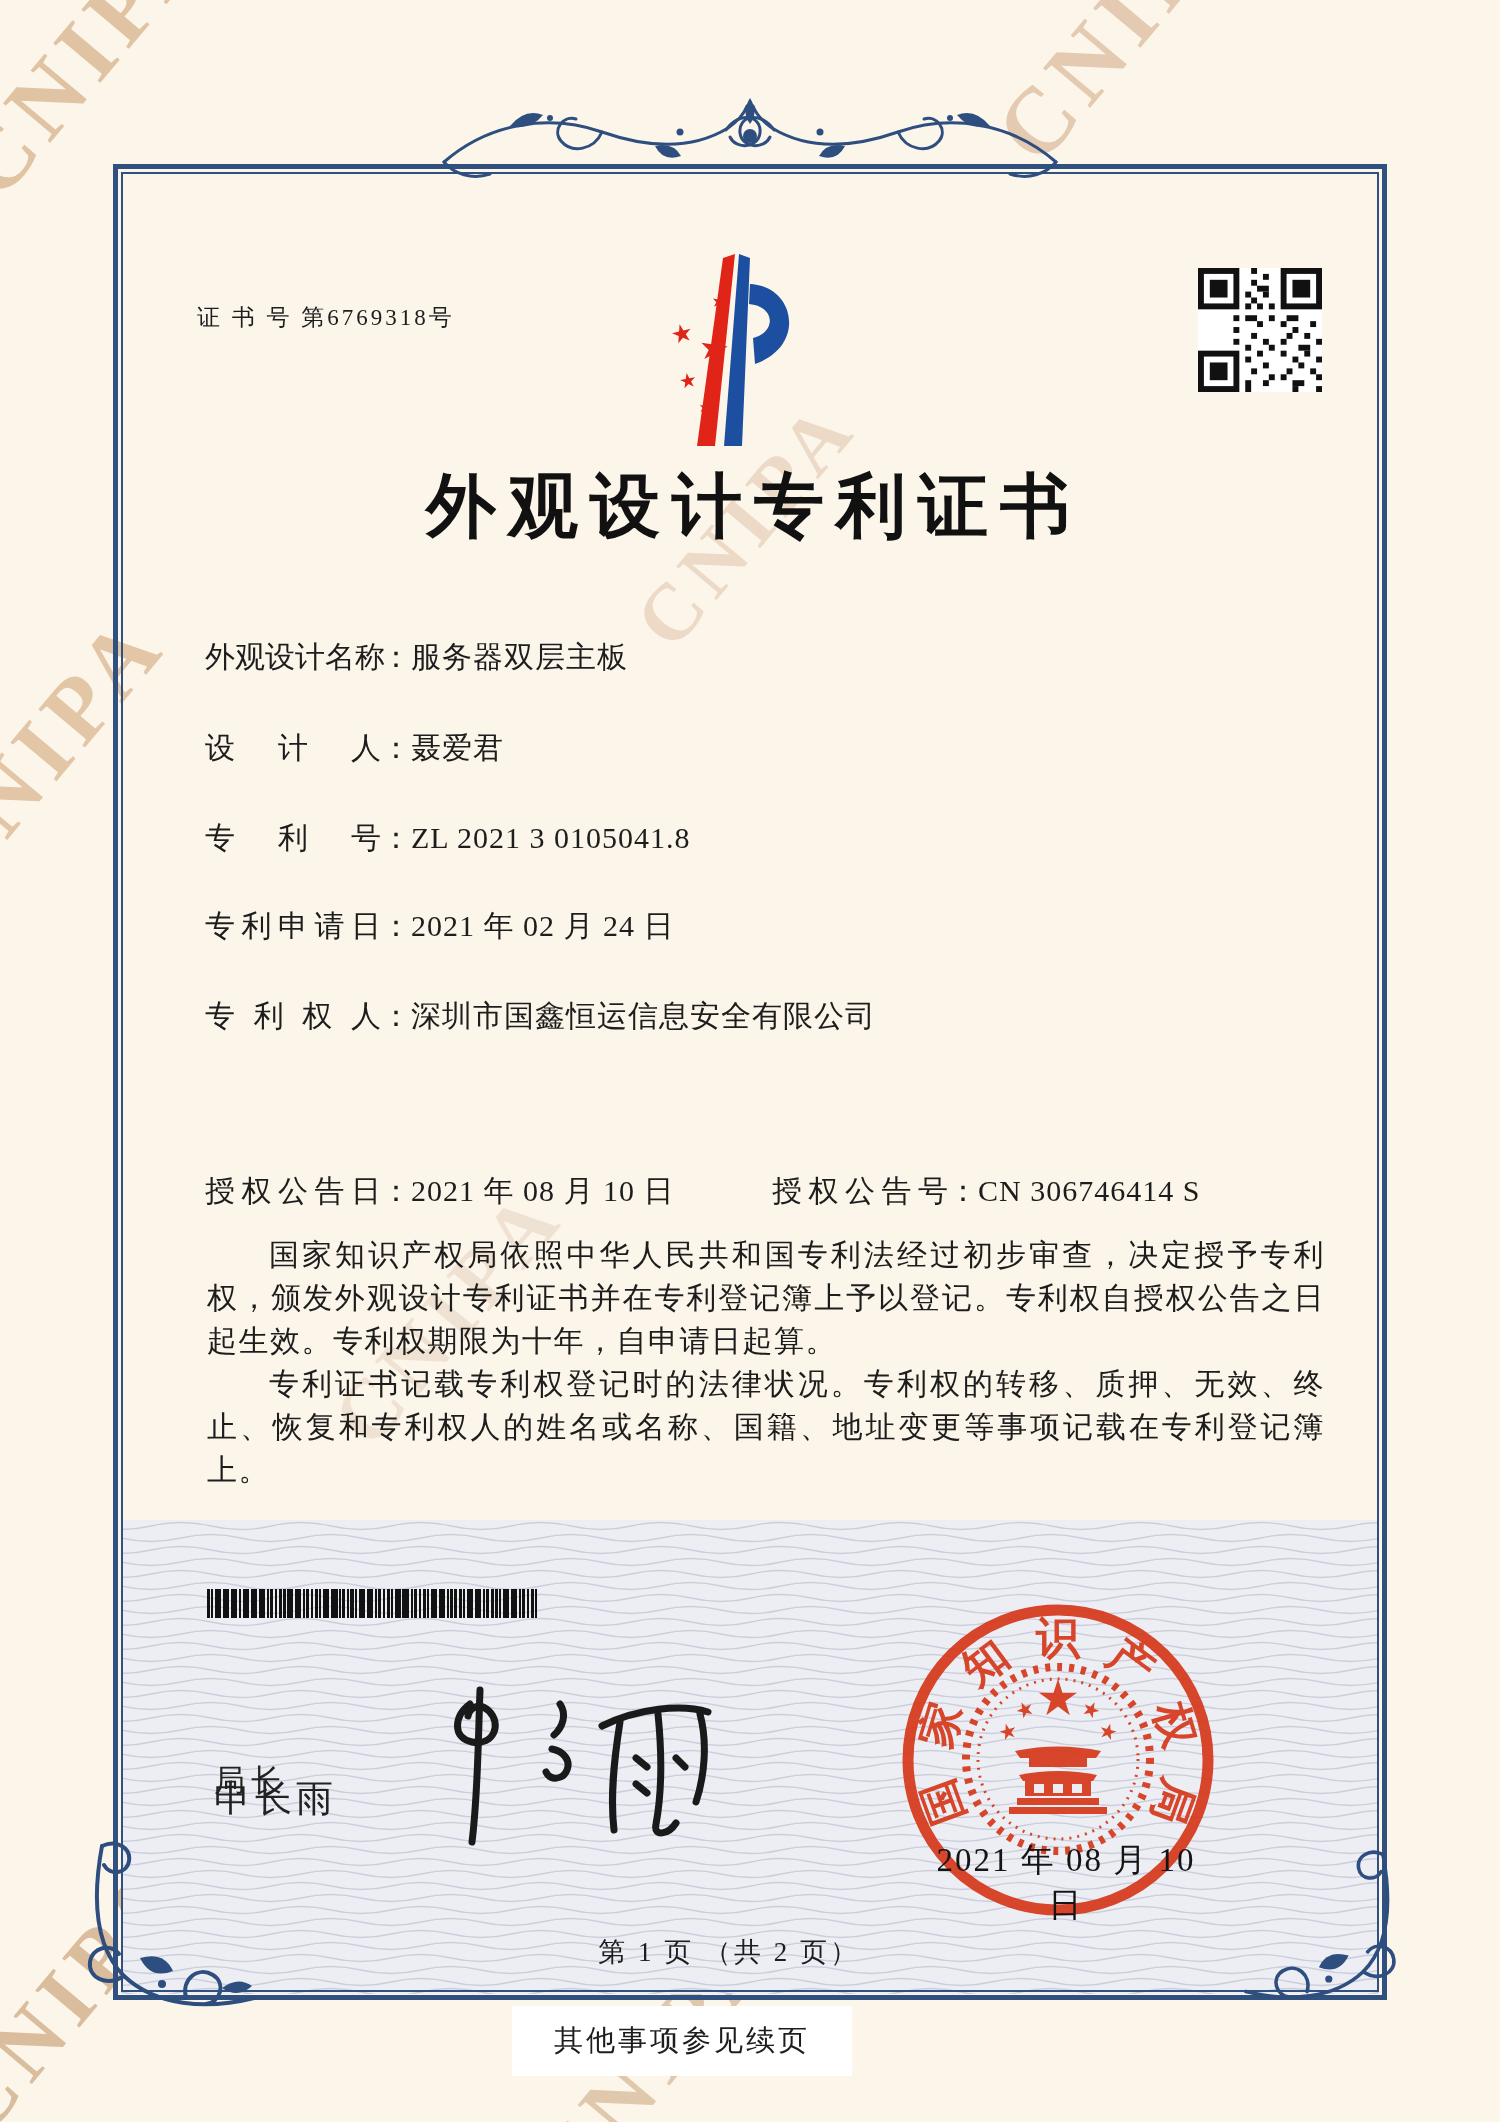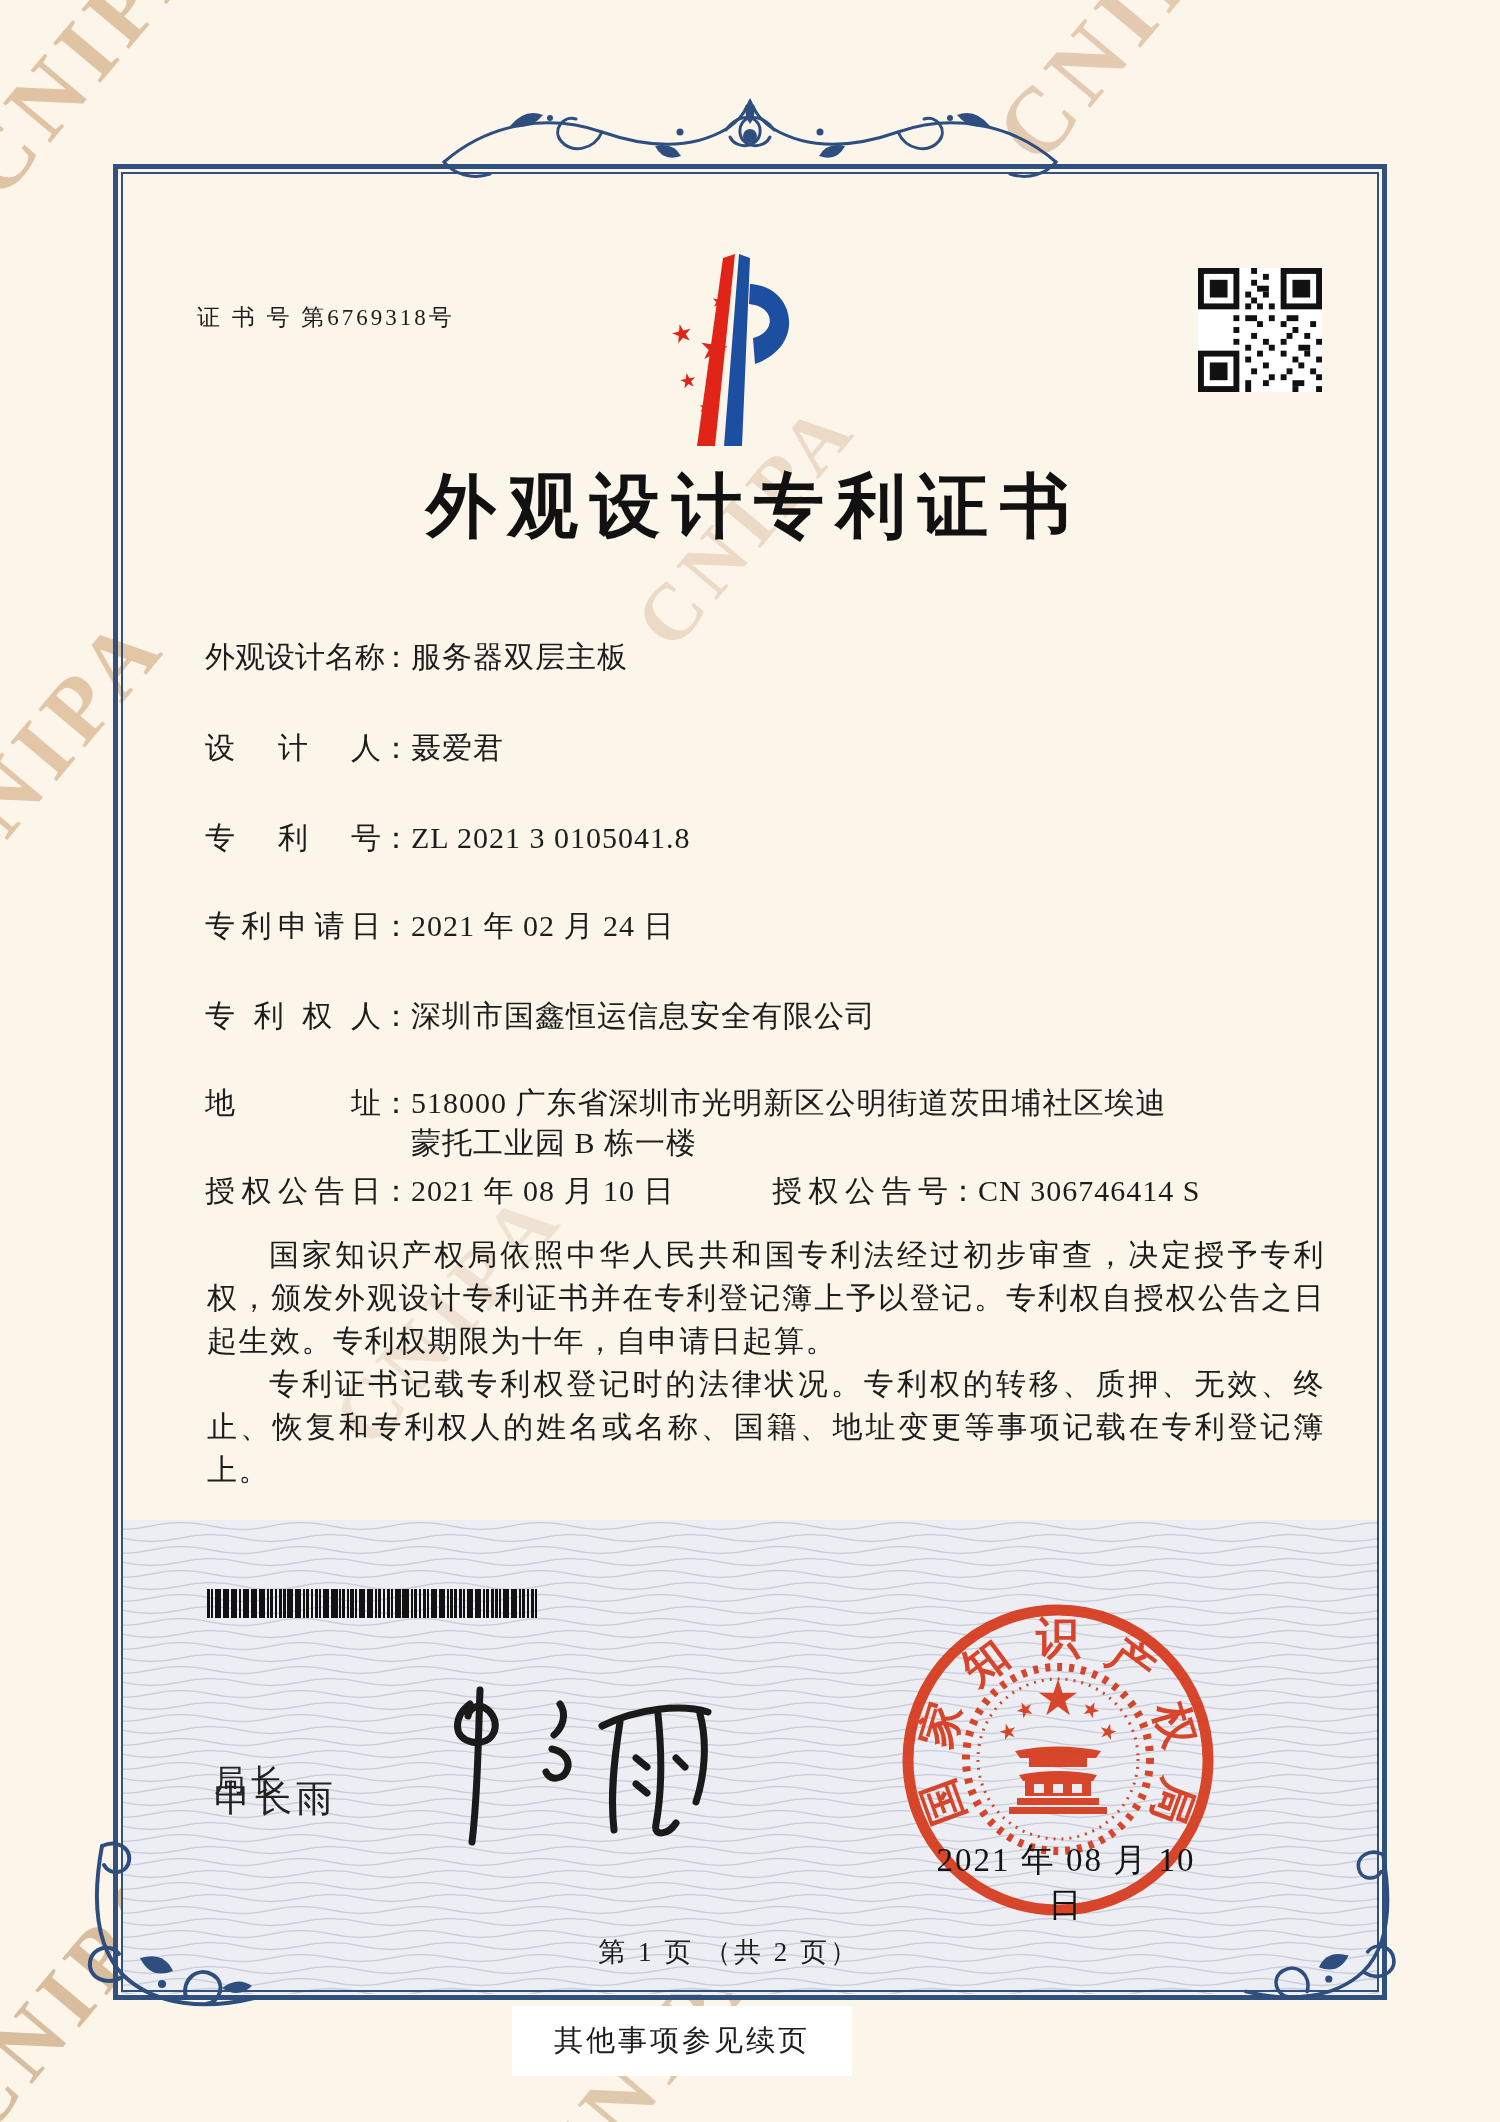--- a/index.html
+++ b/index.html
@@ -305,24 +305,20 @@
   </div>
   <div class="row" style="top:818px">
     <span class="flabel">专利号</span><span class="fcolon">：</span><span class="fvalue">ZL 2021 3 0105041.8</span>
   </div>
   <div class="row" style="top:906px">
     <span class="flabel">专利申请日</span><span class="fcolon">：</span><span class="fvalue">2021 年 02 月 24 日</span>
   </div>
   <div class="row" style="top:996px">
     <span class="flabel">专利权人</span><span class="fcolon">：</span><span class="fvalue">深圳市国鑫恒运信息安全有限公司</span>
   </div>
-  <div class="row" style="top:1083px">
-    <span class="flabel">地址</span><span class="fcolon">：</span><span class="fvalue">518000 广东省深圳市光明新区公明街道茨田埔社区埃迪</span>
-    <div class="addr-line2">蒙托工业园 B 栋一楼</div>
-  </div>
   <div class="row" style="top:1171px">
     <span class="flabel">授权公告日</span><span class="fcolon">：</span><span class="fvalue">2021 年 08 月 10 日</span>
     <span class="grant2">
       <span class="flabel">授权公告号</span><span class="fcolon">：</span><span class="fvalue">CN 306746414 S</span>
     </span>
   </div>
 
   <div class="body-text">
     <p>国家知识产权局依照中华人民共和国专利法经过初步审查，决定授予专利权，颁发外观设计专利证书并在专利登记簿上予以登记。专利权自授权公告之日起生效。专利权期限为十年，自申请日起算。</p>
     <p>专利证书记载专利权登记时的法律状况。专利权的转移、质押、无效、终止、恢复和专利权人的姓名或名称、国籍、地址变更等事项记载在专利登记簿上。</p>

